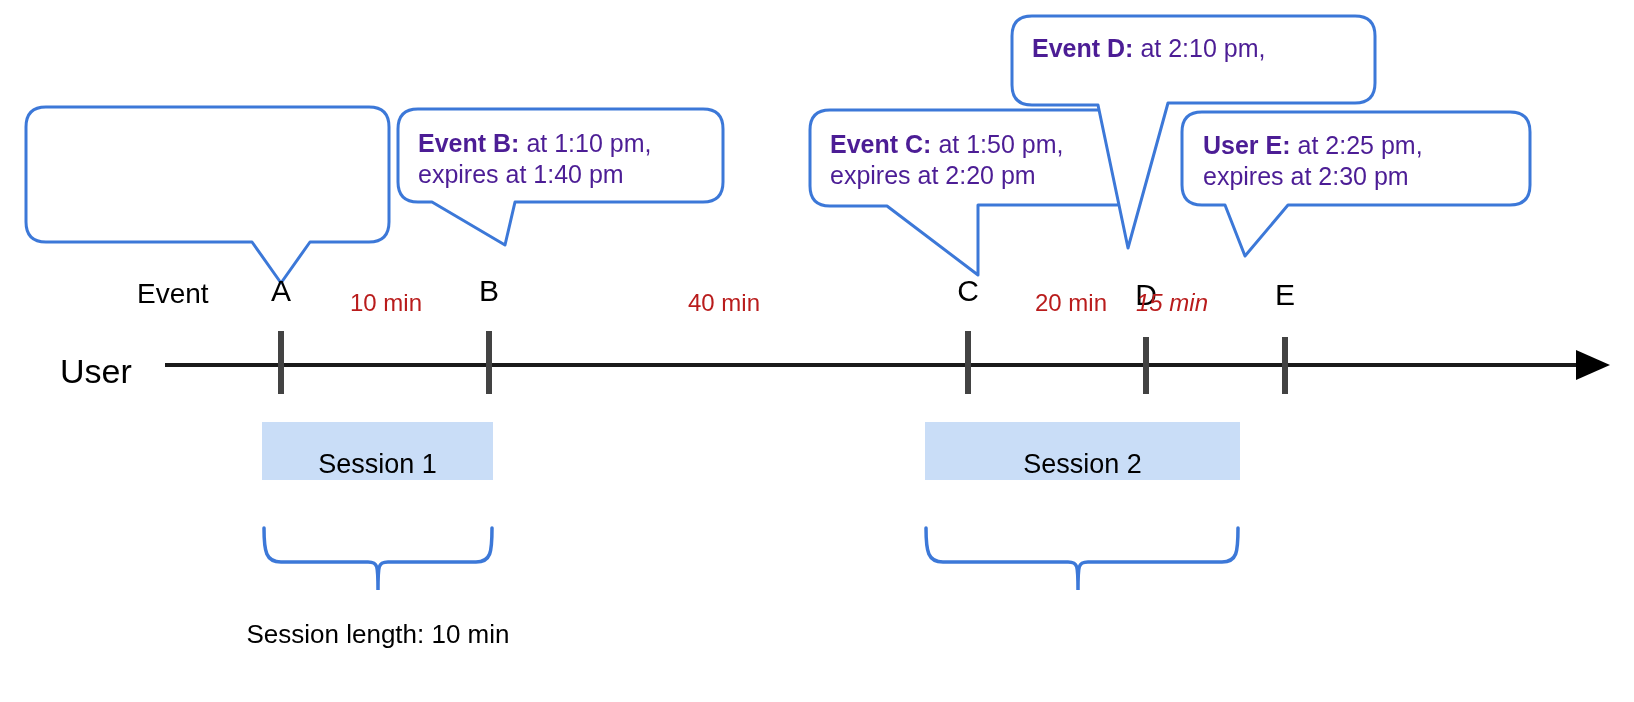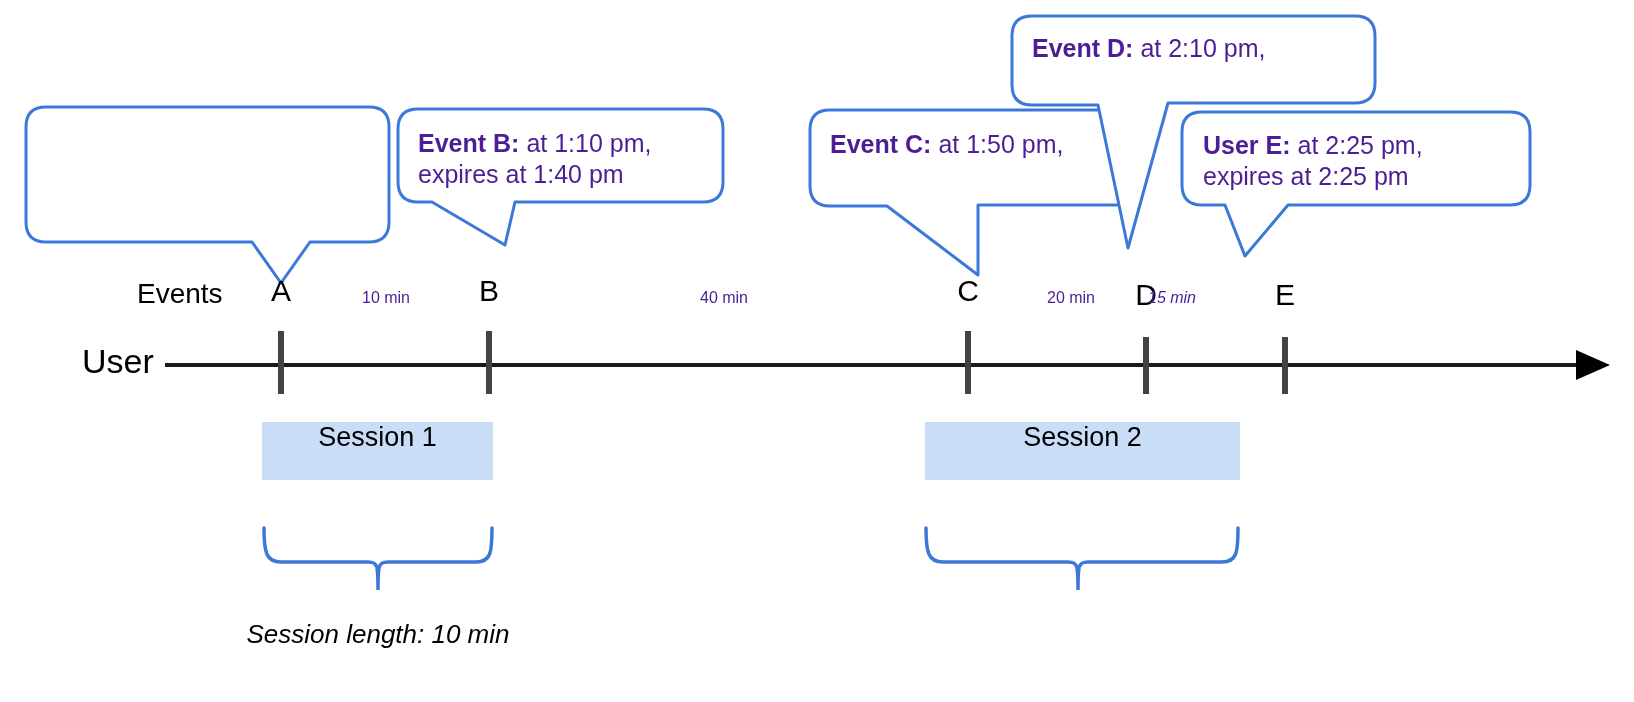--- a/index.html
+++ b/index.html
@@ -54,30 +54,30 @@
   }
   .tick-label {
     position: absolute;
     font-size: 30px;
     color: #000000;
     white-space: nowrap;
     text-align: center;
   }
   .gap-label {
     position: absolute;
-    font-size: 16px;
-    color: #4c1d95;
+    font-size: 24px;
+    color: #b91c1c;
     white-space: nowrap;
     text-align: center;
   }
   .session-bar {
     position: absolute;
     background: #c9ddf7;
     display: flex;
-    align-items: flex-start;
+    align-items: flex-end;
     justify-content: center;
   }
   .session-bar span {
     font-size: 27px;
     color: #000000;
     white-space: nowrap;
   }
   .session-length {
     position: absolute;
     font-size: 26px;
@@ -206,51 +206,52 @@
 
     <div class="callout-text" style="left:418px; top:128px;">
       <b><span>Event B</span><span>:</span></b>
       <span>at 1:10 pm,</span><br>
       <span>expires at 1:40 pm</span>
     </div>
 
     <div class="callout-text" style="left:830px; top:129px;">
       <b><span>Event C</span><span>:</span></b>
       <span>at 1:50 pm,</span><br>
+      <span>expires at 2:20 pm</span>
     </div>
 
     <div class="callout-text" style="left:1032px; top:33px;">
       <b><span>Event D</span><span>:</span></b>
       <span>at 2:10 pm,</span><br>
     </div>
 
     <div class="callout-text" style="left:1203px; top:130px;">
       <b><span>User E</span><span>:</span></b>
       <span>at 2:25 pm,</span><br>
-      <span>expires at 2:25 pm</span>
-    </div>
-
-    <div class="axis-label" style="left:60px; top:342px;margin-left:22px;">User</div>
-
-    <div class="events-label" style="left:137px; top:278px;">Events</div>
+      <span>expires at 2:30 pm</span>
+    </div>
+
+    <div class="axis-label" style="left:60px; top:352px;">User</div>
+
+    <div class="events-label" style="left:137px; top:278px;">Event</div>
 
     <div class="tick-label" style="left:261px; top:274px; width:40px;">A</div>
     <div class="tick-label" style="left:469px; top:274px; width:40px;">B</div>
     <div class="tick-label" style="left:948px; top:274px; width:40px;">C</div>
     <div class="tick-label" style="left:1126px; top:278px; width:40px;">D</div>
     <div class="tick-label" style="left:1265px; top:278px; width:40px;">E</div>
 
     <div class="gap-label" style="left:330px; top:289px; width:112px;">10 min</div>
     <div class="gap-label" style="left:668px; top:289px; width:112px;">40 min</div>
     <div class="gap-label" style="left:1015px; top:289px; width:112px;">20 min</div>
     <div class="gap-label" style="left:1116px; top:289px; width:112px;font-style:italic;">15 min</div>
 
     <div class="session-bar" style="left:262px; top:422px; width:231px; height:58px;">
       <span>Session 1</span>
     </div>
     <div class="session-bar" style="left:925px; top:422px; width:315px; height:58px;">
       <span>Session 2</span>
     </div>
 
-    <div class="session-length" style="left:178px; top:619px; width:400px;font-style:italic;">Session length: 10 min</div>
+    <div class="session-length" style="left:178px; top:619px; width:400px;">Session length: 10 min</div>
 
   </div>
 </div>
 
 </body></html>

